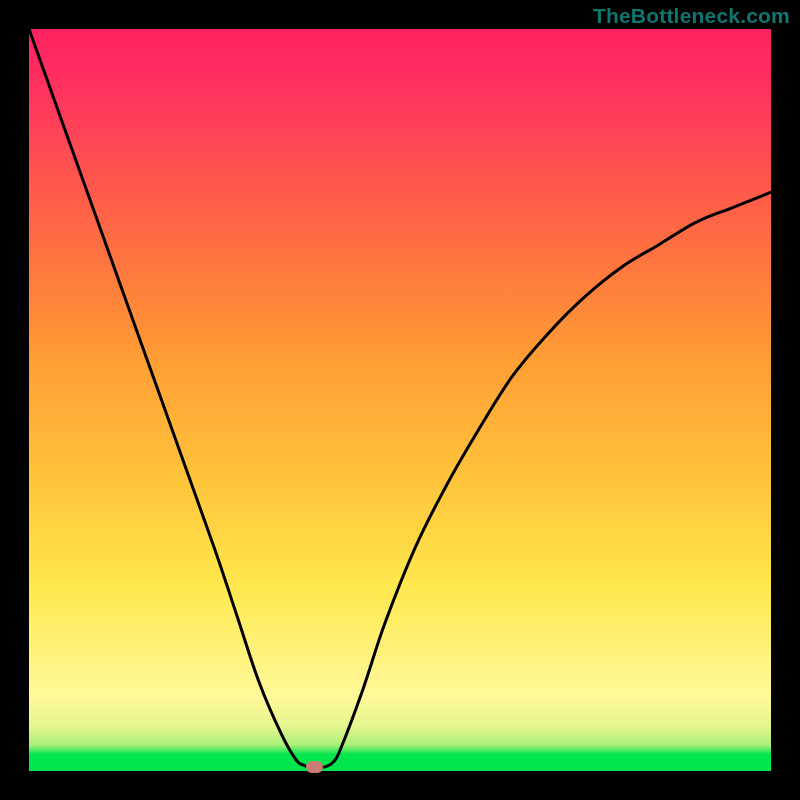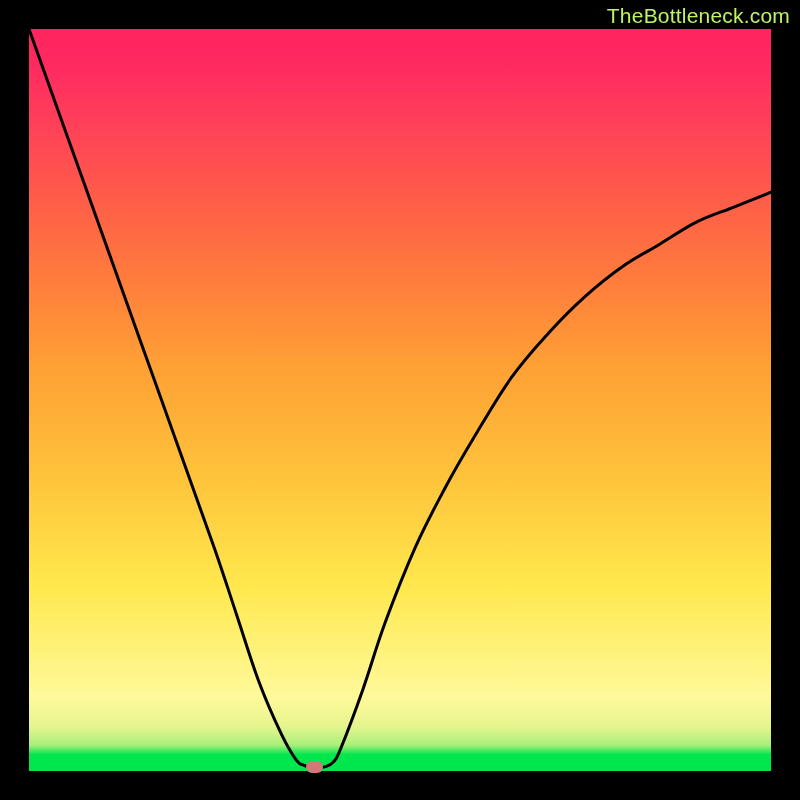--- a/index.html
+++ b/index.html
@@ -40,23 +40,23 @@
       #ff5a4a 78%,
       #ff3e5a 88%,
       #ff2a60 95%,
       #ff245f 100%
     );
   }
   .watermark {
     position: absolute;
     top: 4px;
     right: 10px;
-    color: #bef264;
+    color: #0f766e;
     font-size: 21px;
-    font-weight: 400;
+    font-weight: 700;
     letter-spacing: 0.2px;
     z-index: 5;
   }
   svg.curve {
     position: absolute;
     left: 0;
     top: 0;
     width: 742px;
     height: 742px;
     z-index: 3;

